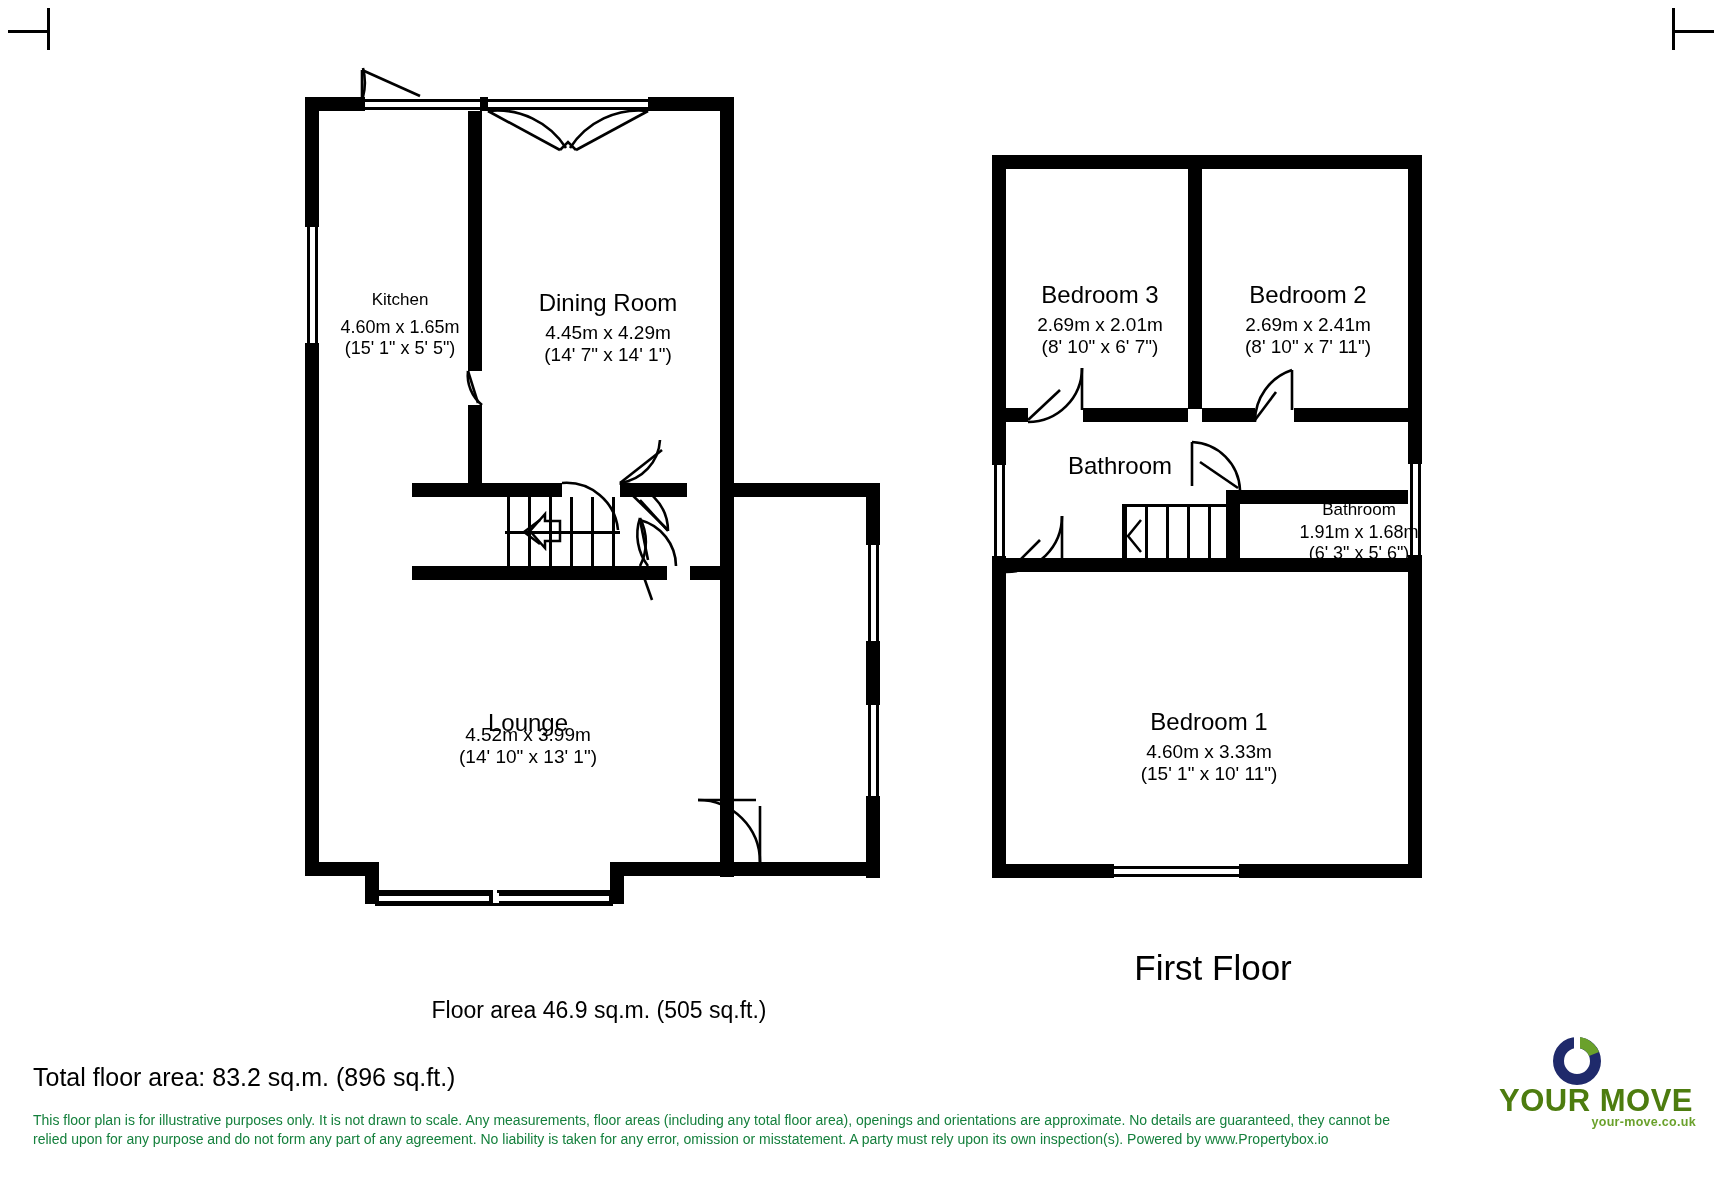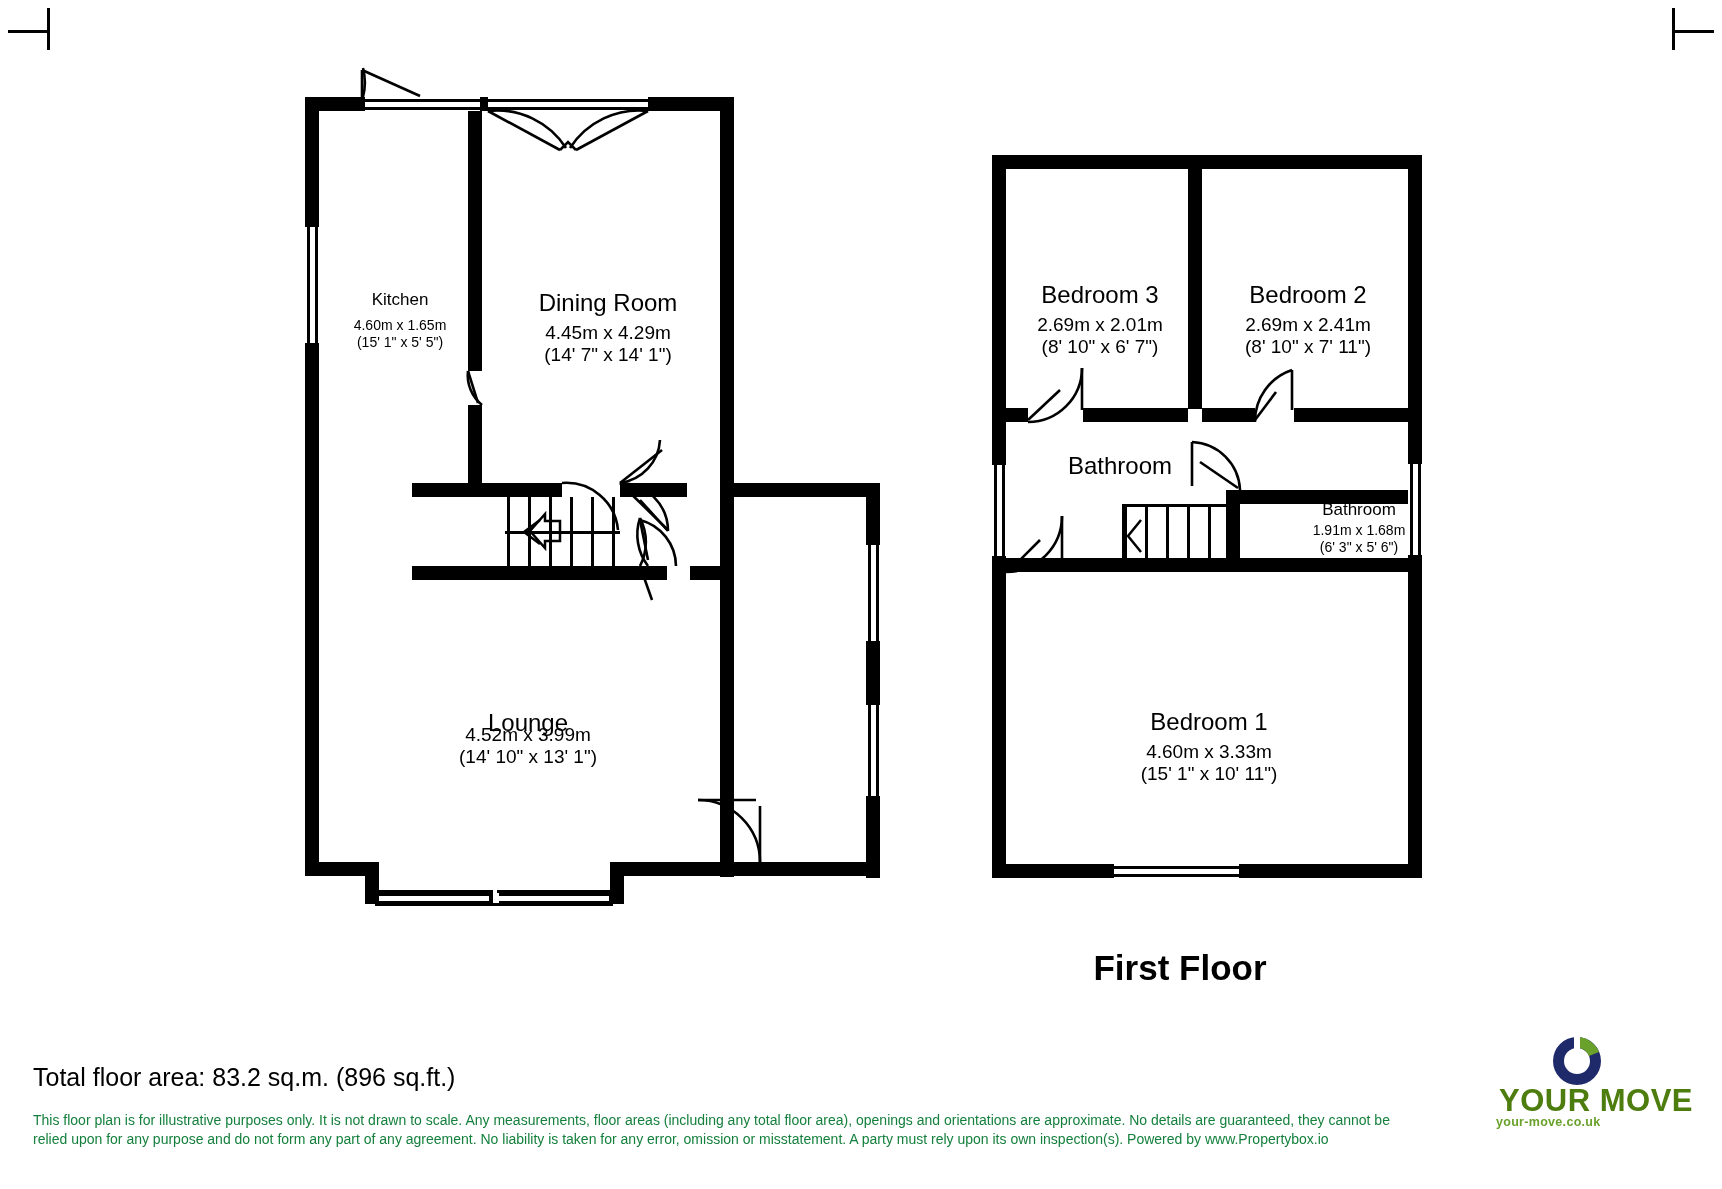--- a/index.html
+++ b/index.html
@@ -36,21 +36,21 @@
     transform: translateX(-50%);
   }
   .room-name {
     font-size: 24px;
     font-weight: 400;
   }
   .room-name.small { font-size: 17px; }
   .room-dims {
     font-size: 19px;
   }
-  .room-dims.small { font-size: 14px; }
+  .room-dims.small { font-size: 18px; }
 
   .floor-title {
     position: absolute;
     text-align: center;
     transform: translateX(-50%);
     font-size: 35px;
     font-weight: 400;
     white-space: nowrap;
   }
   .floor-area {
@@ -102,21 +102,21 @@
     font-size: 31px;
     font-weight: 700;
     letter-spacing: 0.5px;
     color: #4d7c0f;
   }
   .logo-sub {
     position: absolute;
     left: 0px;
     top: 80px;
     width: 200px;
-    text-align: left;
+    text-align: right;
     font-size: 12.5px;
     font-weight: 700;
     letter-spacing: 0.3px;
     color: #6aa12b;
   }
 </style>
 </head>
 <body>
 
 <div id="root">
@@ -375,22 +375,23 @@
   </div>
 
   <div class="lbl room-name" style="left:1209px; top:708px;">
     <div>Bedroom 1</div>
   </div>
   <div class="lbl room-dims" style="left:1209px; top:741px;">
     <div>4.60m x 3.33m</div>
     <div>(15' 1" x 10' 11")</div>
   </div>
 
-
-  <div class="floor-title" style="left:1180px; top:948px;font-weight:bold;">First Floor</div>
+  <div class="floor-area" style="left:599px; top:997px;">Floor area 46.9 sq.m. (505 sq.ft.)</div>
+
+  <div class="floor-title" style="left:1213px; top:948px;">First Floor</div>
 
   <div class="total-area">Total floor area: 83.2 sq.m. (896 sq.ft.)</div>
   <div class="disclaimer">This floor plan is for illustrative purposes only. It is not drawn to scale. Any measurements, floor areas (including any total floor area), openings and orientations are approximate. No details are guaranteed, they cannot be relied upon for any purpose and do not form any part of any agreement. No liability is taken for any error, omission or misstatement. A party must rely upon its own inspection(s). Powered by www.Propertybox.io</div>
 
   <div class="logo">
     <svg class="logo-mark" viewBox="0 0 52 52" xmlns="http://www.w3.org/2000/svg">
       <path d="M26 2 A24 24 0 1 0 26 50 A24 24 0 0 0 26 2 Z M26 13 A13 13 0 1 1 26 39 A13 13 0 1 1 26 13 Z" fill="#1f2a6b"></path>
       <path d="M26 2 A24 24 0 0 1 48 17 L38 21 A13 13 0 0 0 26 13 Z" fill="#6aa12b"></path>
       <rect x="23" y="0" width="6" height="16" fill="#ffffff"></rect>
     </svg>

